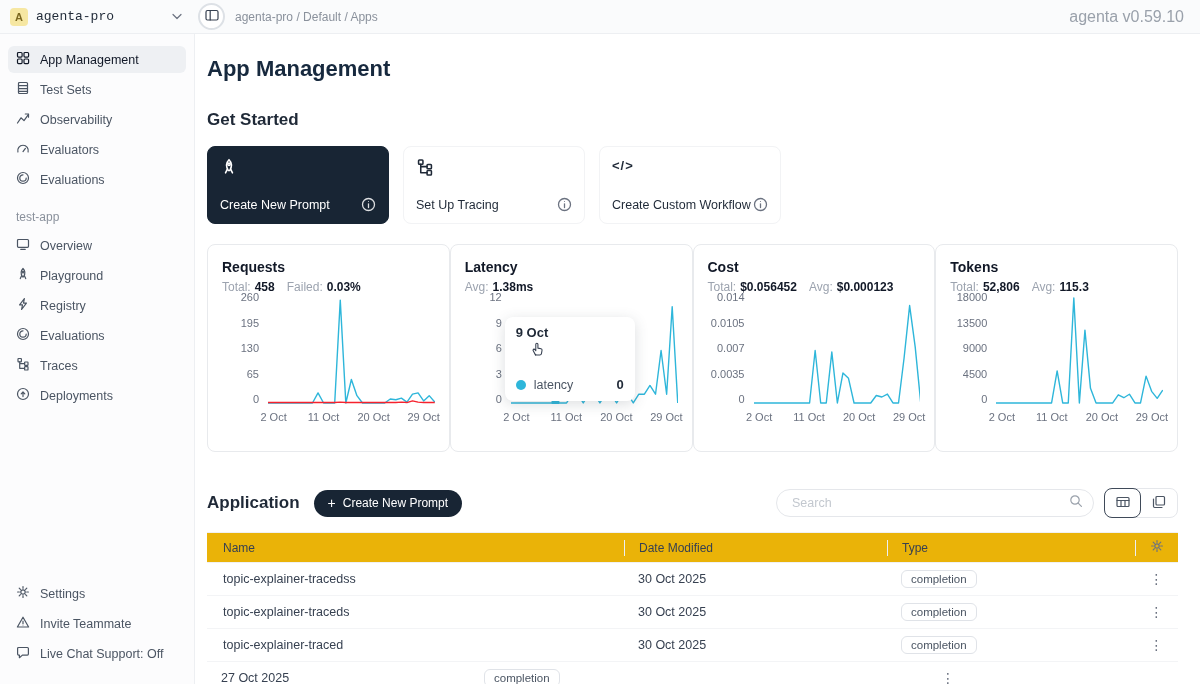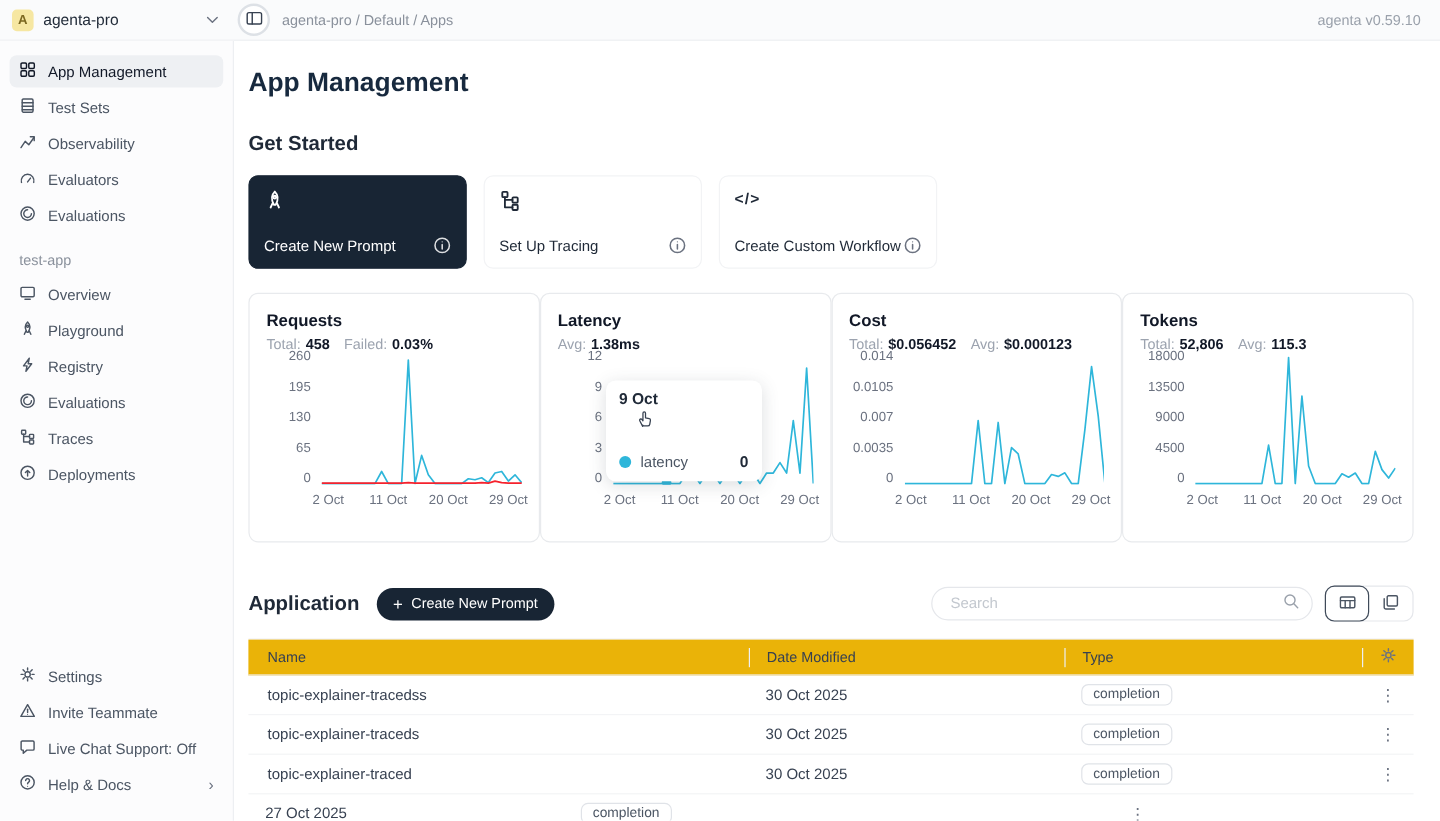--- a/index.html
+++ b/index.html
@@ -9,27 +9,27 @@
     font-family:"Liberation Sans","DejaVu Sans",sans-serif; color:#1f2937;
   }
   svg.ic { stroke:currentColor; fill:none; stroke-width:1.2; stroke-linecap:round; stroke-linejoin:round; flex-shrink:0; }
 
   
   .topbar { height:34px; display:flex; align-items:center; padding:0 16px 0 10px;
     background:#fafbfc; border-bottom:1px solid #edeff2; }
   .ws-group { width:172px; display:flex; align-items:center; }
   .avatar { width:18px; height:18px; border-radius:4px; background:#f6e7a2; color:#7c6820;
     font-size:11px; font-weight:600; display:flex; align-items:center; justify-content:center; }
-  .ws-name { margin-left:8px; font-size:13px; font-weight:500; color:#1f2937; }
+  .ws-name { margin-left:8px; font-size:13px; font-weight:500; color:#1f2937;font-family:Liberation Mono, monospace; }
   .ws-chevron { margin-left:auto; color:#6b7280; display:flex; }
   .collapse-btn { margin-left:16px; width:27px; height:27px; border-radius:50%;
     border:2px solid #dde1e6; background:#fff; color:#374151;
     display:flex; align-items:center; justify-content:center; padding:0; cursor:pointer; }
   .breadcrumb { margin-left:10px; font-size:12px; color:#8a919c; }
-  .version { margin-left:auto; font-size:12px; color:#9aa1ab;text-align:right; }
+  .version { margin-left:auto; font-size:16px; color:#9aa1ab;text-align:right; }
 
   
   .app { display:flex; height:650px; }
 
   
   .sidebar { width:195px; background:#fcfcfd; border-right:1px solid #edeff2;
     padding:12px 8px 14px; display:flex; flex-direction:column; overflow:hidden; }
   .side-item { display:flex; align-items:center; gap:10px; padding:5px 8px; border-radius:6px;
     font-size:12.5px; color:#4b5563; margin-bottom:3px; cursor:pointer; white-space:nowrap; }
   .side-item.active { background:#eef0f3; color:#111827; font-weight:500; }
@@ -240,29 +240,20 @@
               <circle cx="7" cy="10.4" r="0.45" fill="currentColor" stroke="none"></circle>
             </svg></span>
           <span>Invite Teammate</span>
         </div>
         <div class="side-item">
           <span><svg class="ic" width="14" height="14" viewBox="0 0 14 14">
               <path d="M2.6 2.5 h8.8 a1 1 0 0 1 1 1 v5.6 a1 1 0 0 1 -1 1 H6.4 l-3 2.6 v-2.6 h-.8 a1 1 0 0 1 -1 -1 V3.5 a1 1 0 0 1 1 -1 Z"></path>
             </svg></span>
           <span>Live Chat Support: Off</span>
         </div>
-        <div class="side-item">
-          <span><svg class="ic" width="14" height="14" viewBox="0 0 14 14">
-              <circle cx="7" cy="7" r="5.5"></circle>
-              <path d="M5.4 5.4 a1.6 1.6 0 1 1 2.5 1.4 c-.6.4-.9.7-.9 1.4"></path>
-              <circle cx="7" cy="10.2" r="0.5" fill="currentColor" stroke="none"></circle>
-            </svg></span>
-          <span>Help &amp; Docs</span>
-          <span class="side-chev">›</span>
-        </div>
       </div>
   </nav>
 
   <main class="main">
     <h1 class="page-title">App Management</h1>
 
     <h2 class="section-heading">Get Started</h2>
 
     <div class="gs-cards">
       <div class="gs-card dark">

